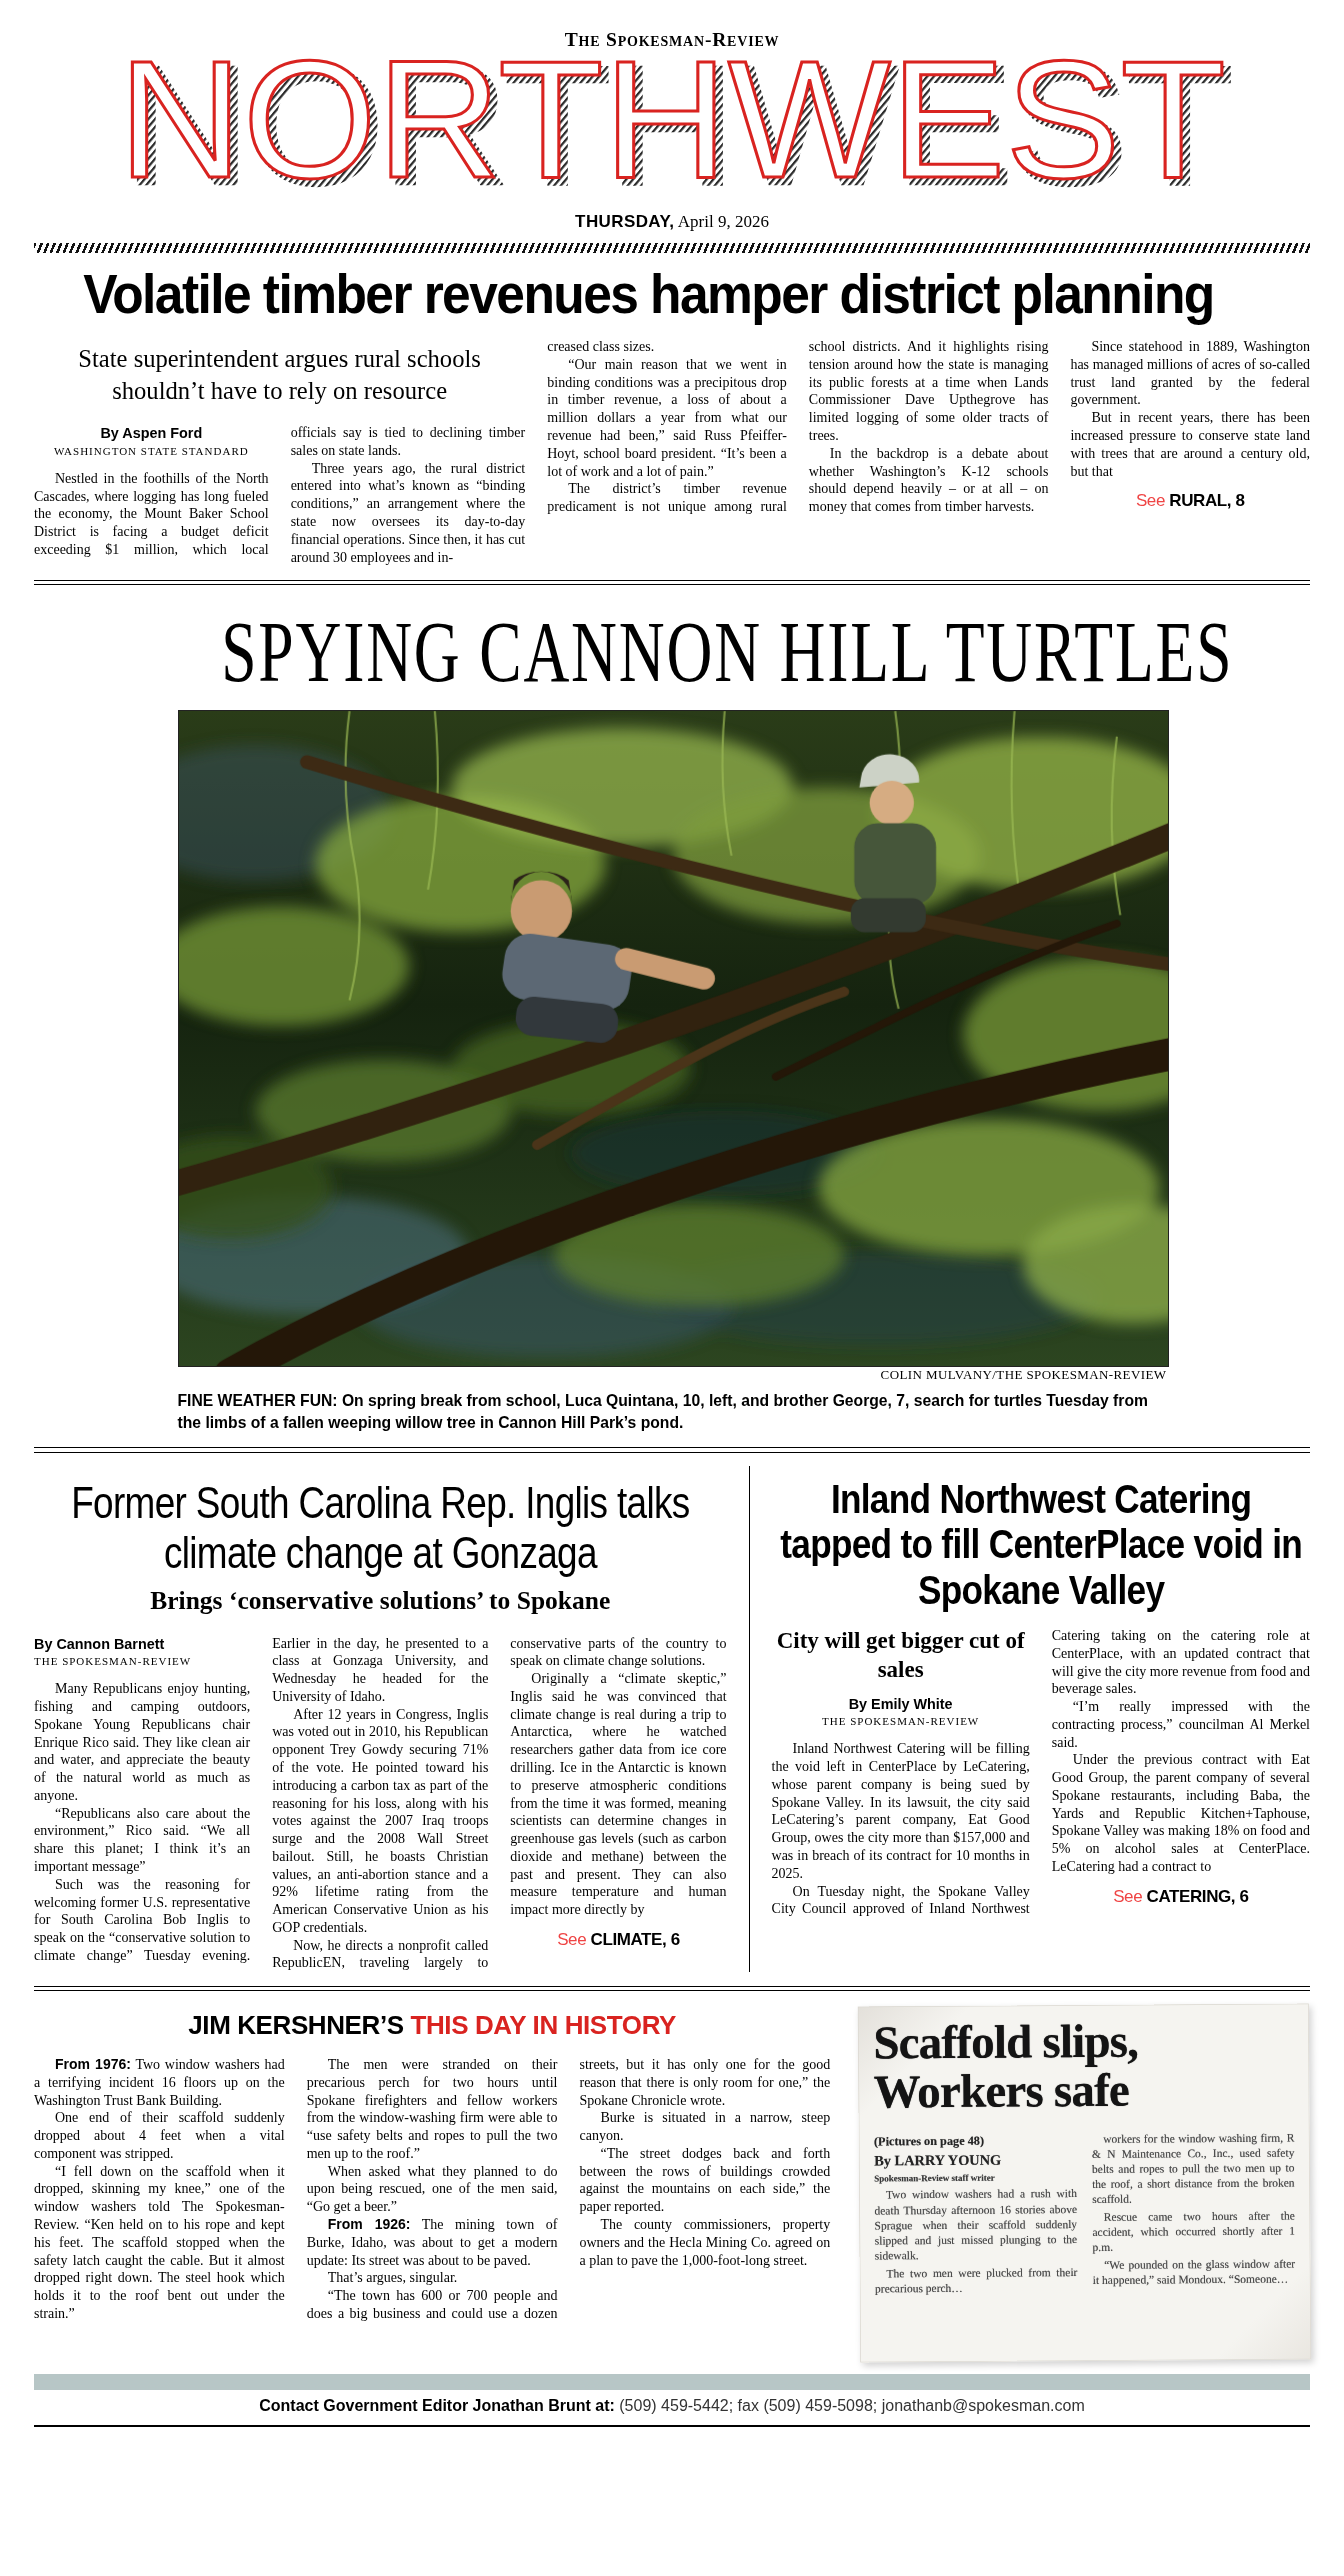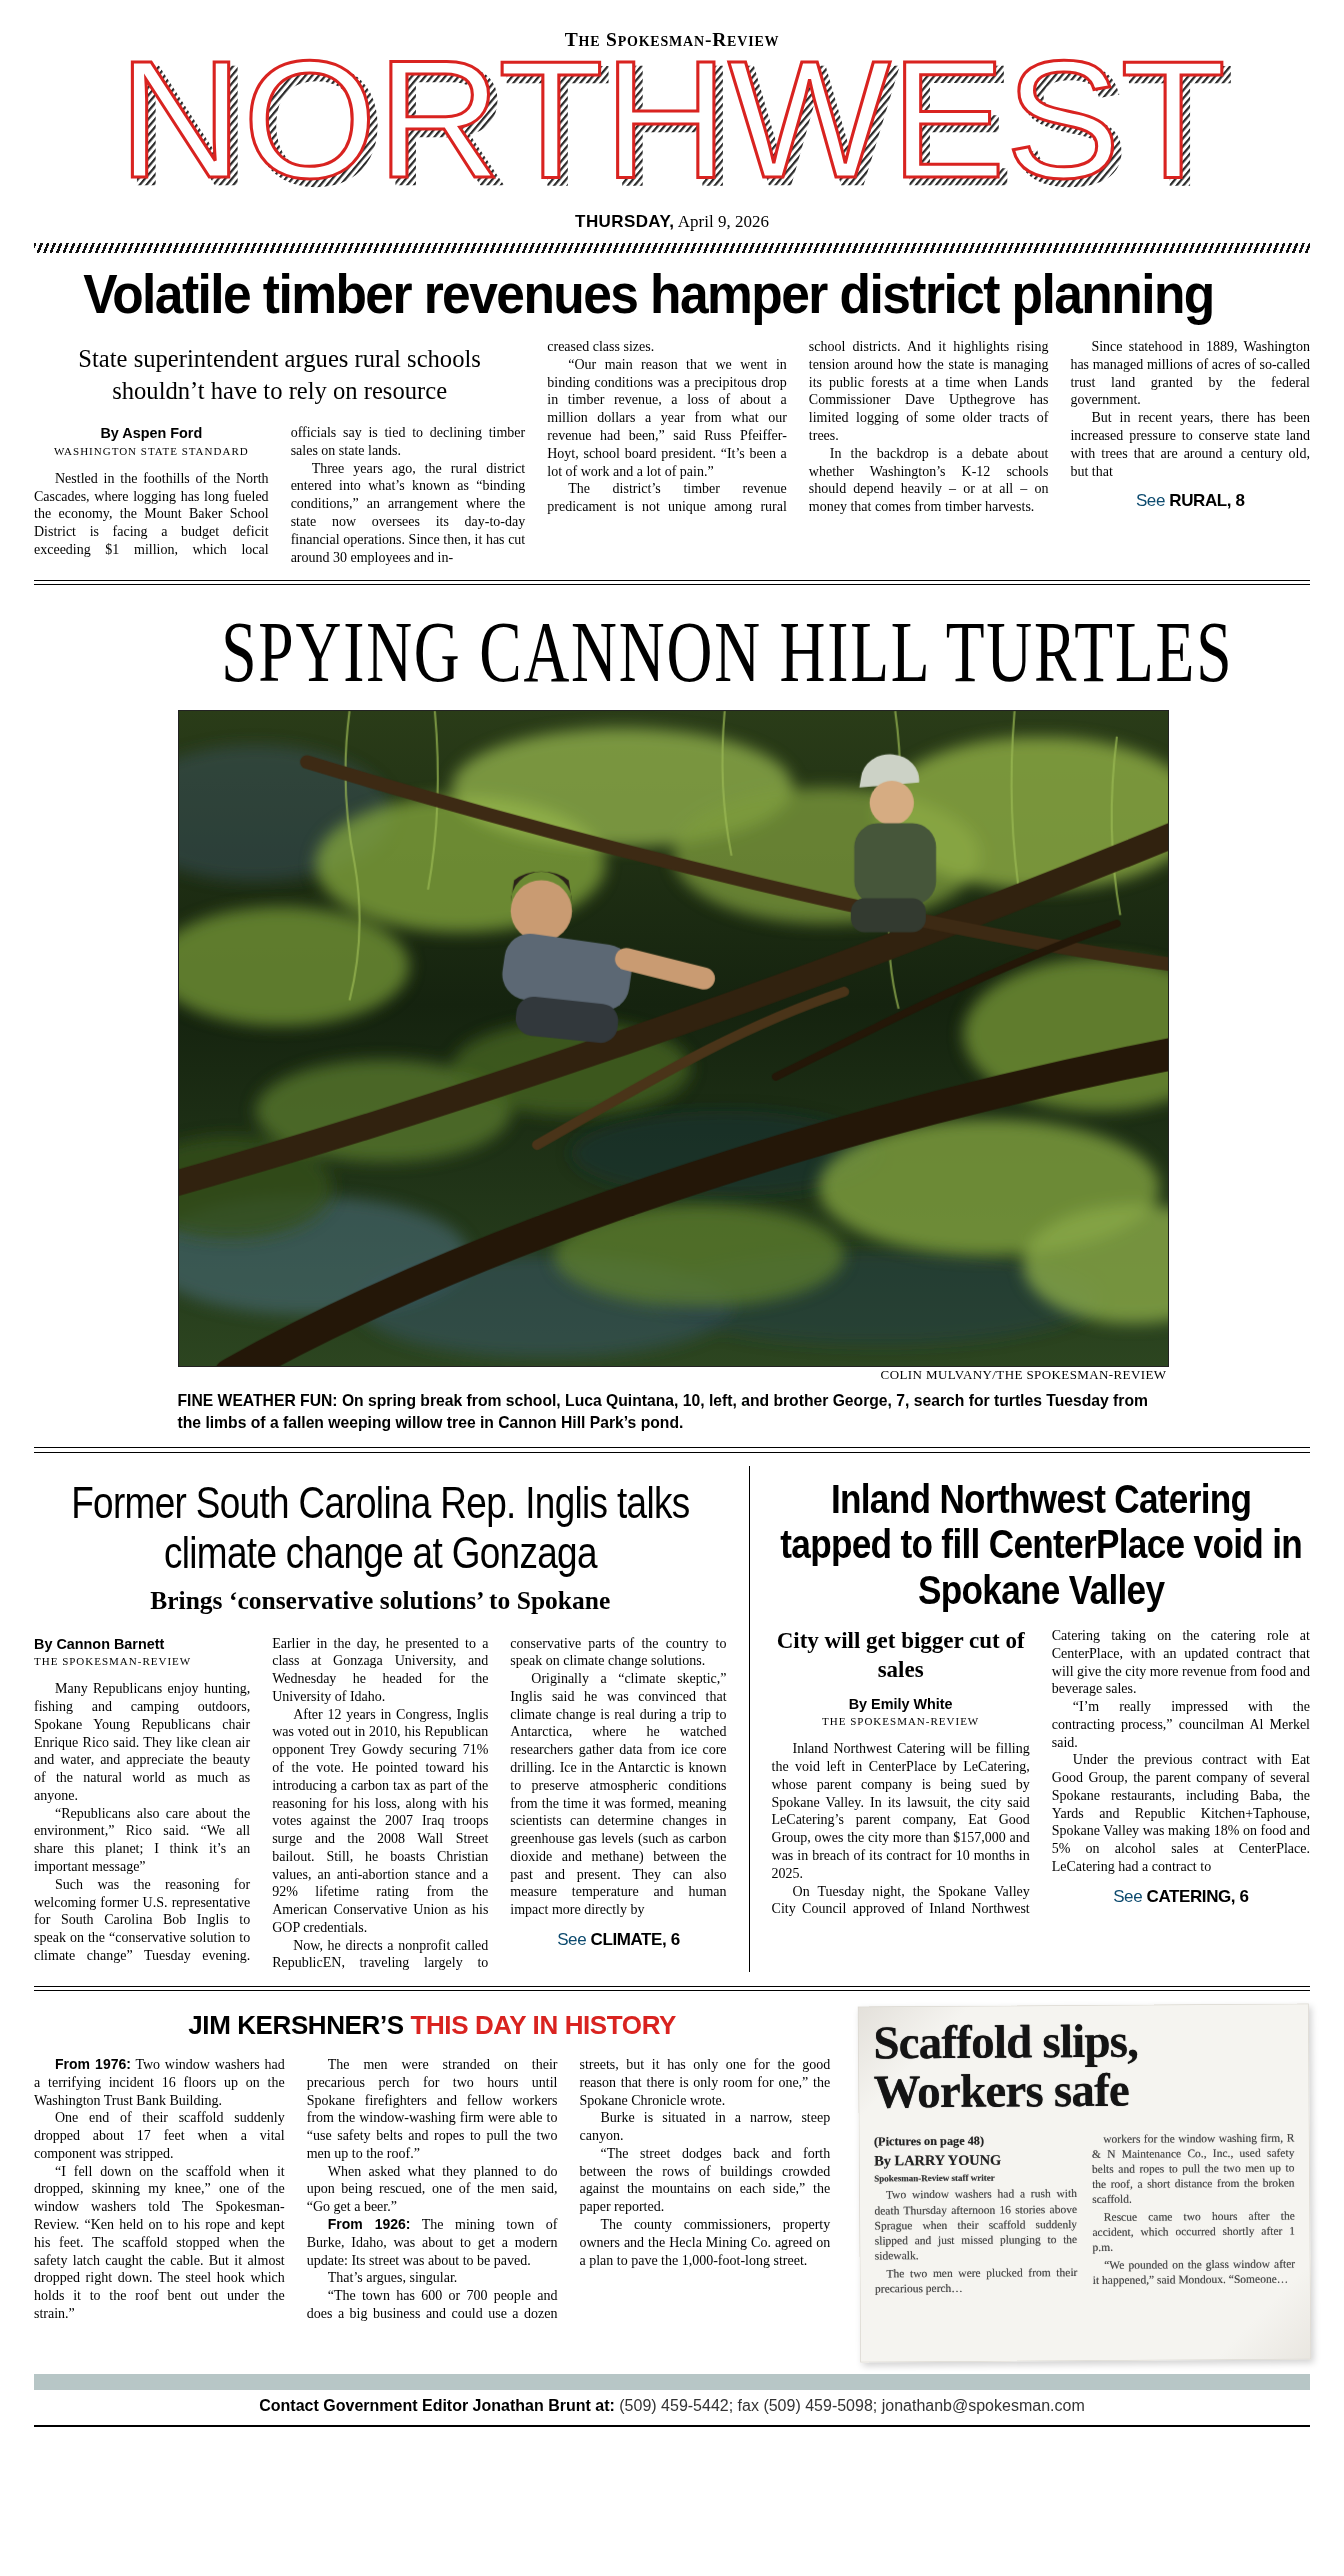--- a/index.html
+++ b/index.html
@@ -17,21 +17,21 @@
   .hl-wrap{}
   .cols{column-gap:22px;text-align:justify;font-size:14px;line-height:1.27;hyphens:none;}
   .cols-2{column-count:2;} .cols-3{column-count:3;}
   .cols p{margin:0;text-indent:1.5em;}
   .cols p.cont{text-indent:0;}
   .byline-block{text-align:center;margin:0 0 11px 0;}
   .byline{font-family:"Liberation Sans",sans-serif;font-weight:bold;font-size:14.4px;}
   .byline-org{font-size:11px;letter-spacing:1px;margin-top:2.5px;}
   .jump{text-align:center;margin-top:10.2px;font-family:"Liberation Sans",sans-serif;font-size:17px;
         break-inside:avoid;}
-  .jump .see{color:#0c4a6e;letter-spacing:-0.4px;}
+  .jump .see{color:#ef4444;letter-spacing:-0.4px;}
   .jump strong{font-weight:bold;letter-spacing:-0.4px;}
   .rule-double{border-top:1.7px solid #000;border-bottom:1.7px solid #000;height:3.4px;margin:13.6px 0;}
   
   .hl1 span{display:inline-block;font-family:"Liberation Sans",sans-serif;font-weight:bold;
             font-size:56px;letter-spacing:-1.7px;white-space:nowrap;transform:scaleX(.92);
             transform-origin:center;margin:8.5px 0 5.1px;}
   .s1-body{display:flex;gap:22px;margin-top:6.8px;}
   .s1-left{flex:0 0 38.5%;}
   .s1-right{flex:1;}
   .subhead1{font-size:24.6px;font-weight:normal;text-align:center;line-height:1.3;margin:5.1px 5.1px 17px;}
@@ -275,21 +275,21 @@
   <div class="rule-double"></div>
 
   <section class="history-row">
     <div class="history">
       <div class="kicker">
         <span>JIM KERSHNER’S </span><span class="red">THIS DAY IN HISTORY</span>
       </div>
       <div class="cols cols-3">
         <div>
             <p><strong style="font-family: &quot;Liberation Sans&quot;, sans-serif;">From 1976:</strong> Two window washers had a terrifying incident 16 floors up on the Washington Trust Bank Building.</p>
-            <p>One end of their scaffold suddenly dropped about 17 feet when a vital component was stripped.</p>
+            <p>One end of their scaffold suddenly dropped about 4 feet when a vital component was stripped.</p>
             <p>“I fell down on the scaffold when it dropped, skinning my knee,” one of the window washers told The Spokesman-Review. “Ken held on to his rope and kept his feet. The scaffold stopped when the safety latch caught the cable. But it almost dropped right down. The steel hook which holds it to the roof bent out under the strain.”</p>
             <p>The men were stranded on their precarious perch for two hours until Spokane firefighters and fellow workers from the window-washing firm were able to “use safety belts and ropes to pull the two men up to the roof.”</p>
             <p>When asked what they planned to do upon being rescued, one of the men said, “Go get a beer.”</p>
             <p><strong style="font-family: &quot;Liberation Sans&quot;, sans-serif;">From 1926:</strong> The mining town of Burke, Idaho, was about to get a modern update: Its street was about to be paved.</p>
             <p>That’s argues, singular.</p>
             <p>“The town has 600 or 700 people and does a big business and could use a dozen streets, but it has only one for the good reason that there is only room for one,” the Spokane Chronicle wrote.</p>
             <p>Burke is situated in a narrow, steep canyon.</p>
             <p>“The street dodges back and forth between the rows of buildings crowded against the mountains on each side,” the paper reported.</p>
             <p>The county commissioners, property owners and the Hecla Mining Co. agreed on a plan to pave the 1,000-foot-long street.</p>
           </div>

